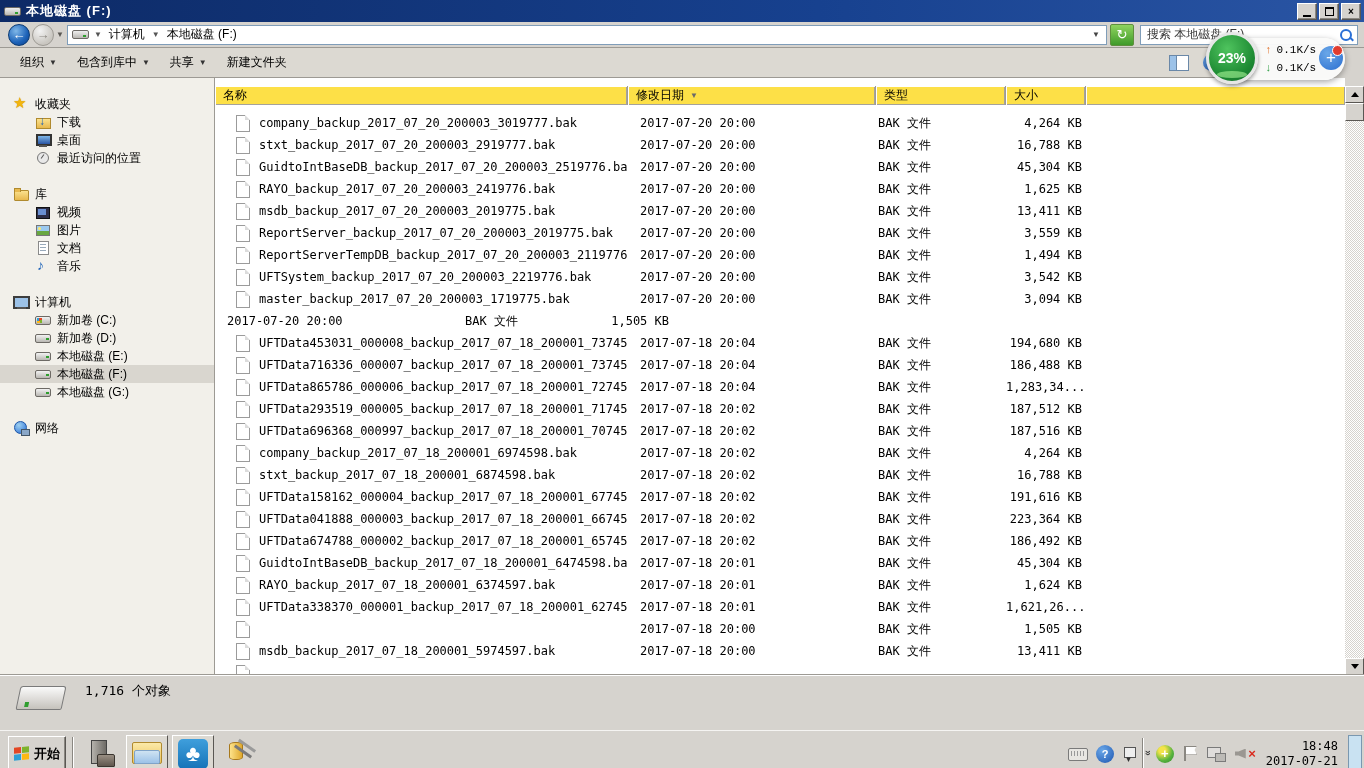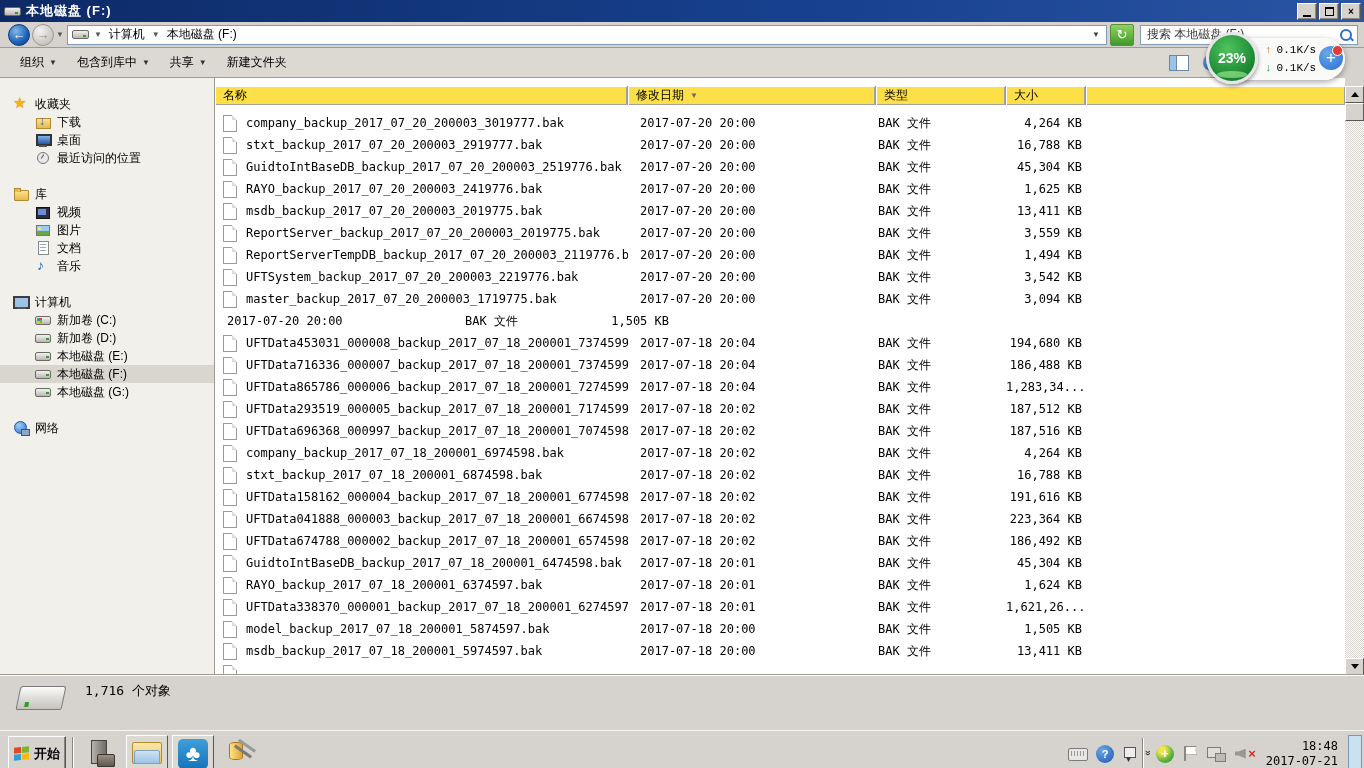--- a/index.html
+++ b/index.html
@@ -129,21 +129,21 @@
   
   .list-panel{position:absolute;left:215px;top:78px;width:1130px;height:597px;background:#fff;overflow:hidden;}
   .lheader{position:absolute;left:0;top:8px;width:1130px;height:19px;display:flex;
     font-size:12px;}
   .hcell{background:#fde047;border-right:1px solid #9d9a94;box-shadow:inset 1px 1px 0 #fff,inset -1px -1px 0 #a5a29b;
     display:flex;align-items:center;padding-left:8px;box-sizing:border-box;gap:6px;}
   .hsort{font-size:8px;color:#6a6a6a;}
   .rows{position:absolute;left:0;top:34px;width:1130px;height:563px;overflow:hidden;
     font-family:"DejaVu Sans Mono","Liberation Mono",monospace;font-size:12px;}
   .frow{height:22px;display:flex;align-items:center;}
-  .c-name{width:413px;display:flex;align-items:center;box-sizing:border-box;padding-left:8px;gap:9px;overflow:hidden;}
+  .c-name{width:413px;display:flex;align-items:center;box-sizing:border-box;padding-left:21px;gap:9px;overflow:hidden;}
   .c-date{width:248px;box-sizing:border-box;padding-left:12px;}
   .c-type{width:130px;box-sizing:border-box;padding-left:2px;}
   .c-size{width:80px;box-sizing:border-box;padding-right:4px;text-align:right;}
   .ficon{position:relative;width:12px;height:15px;background:#fff;border:1px solid #9b9b9b;flex:0 0 12px;}
   .ficon::after{content:"";position:absolute;right:-1px;top:-1px;width:0;height:0;
     border-left:5px solid #dcdcdc;border-top:5px solid #fff;box-shadow:-1px 1px 0 #9b9b9b inset;}
   .fname{white-space:nowrap;overflow:hidden;}
 
   
   .vscroll{position:absolute;left:1345px;top:86px;width:19px;height:589px;
@@ -592,21 +592,20 @@
             <span class="ficon"></span>
             <span class="fname">UFTData338370_000001_backup_2017_07_18_200001_6274597.bak</span>
           </span>
           <span class="c-date">2017-07-18 20:01</span>
           <span class="c-type">BAK 文件</span>
           <span class="c-size">1,621,26...</span>
         </div>
         <div class="frow">
           <span class="c-name">
             <span class="ficon"></span>
-            <span class="fname">model_backup_2017_07_18_200001_5874597.bak</span>
           </span>
           <span class="c-date">2017-07-18 20:00</span>
           <span class="c-type">BAK 文件</span>
           <span class="c-size">1,505 KB</span>
         </div>
         <div class="frow">
           <span class="c-name">
             <span class="ficon"></span>
             <span class="fname">msdb_backup_2017_07_18_200001_5974597.bak</span>
           </span>

